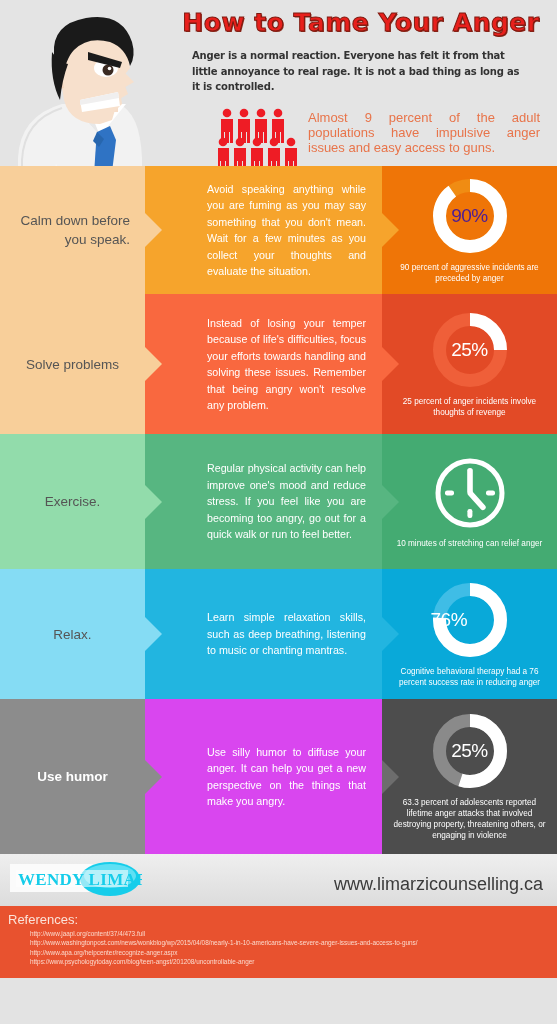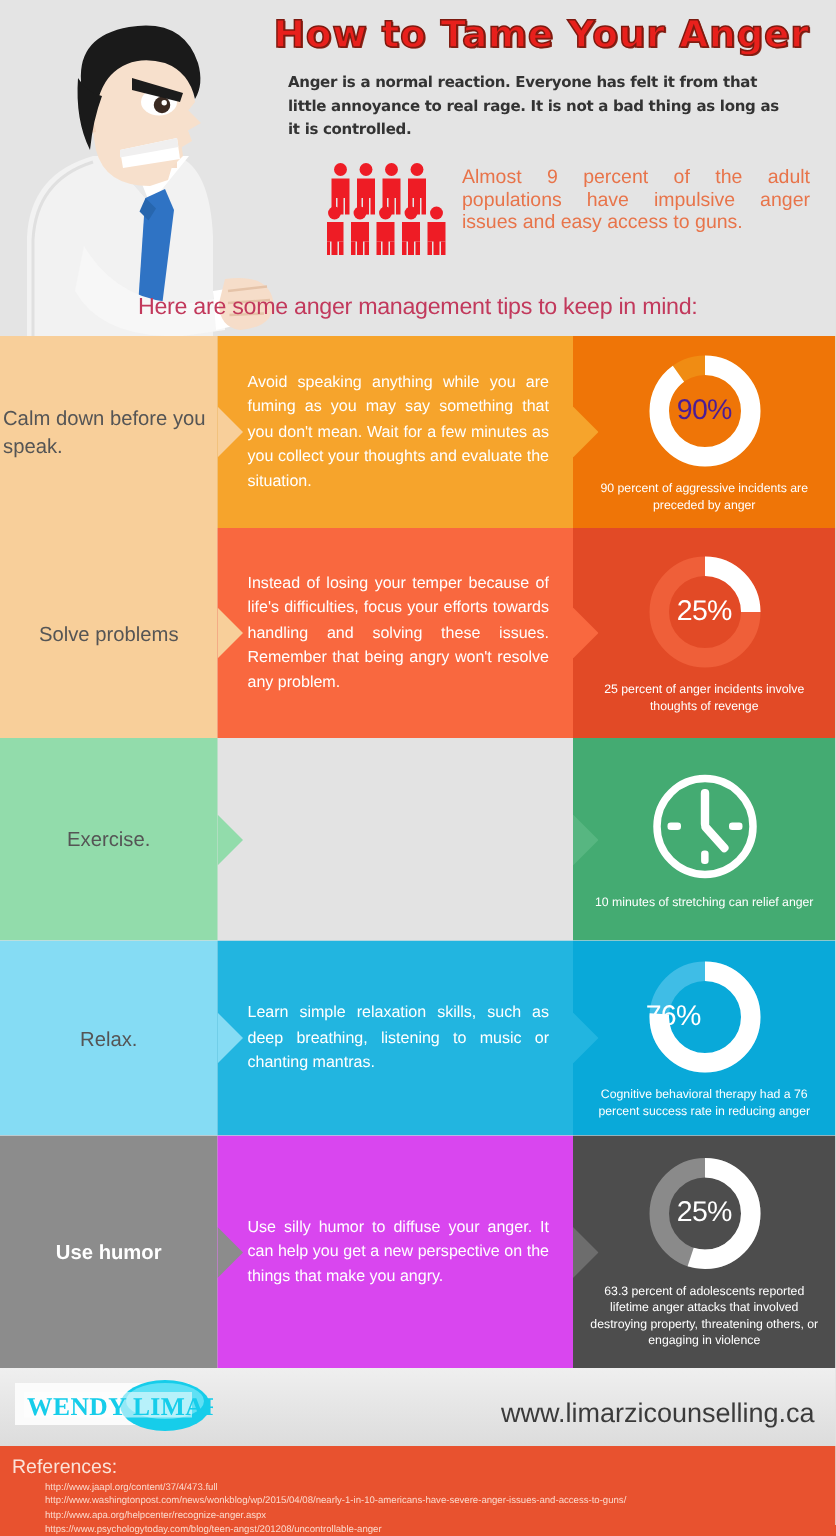--- a/index.html
+++ b/index.html
@@ -4,21 +4,21 @@
 <style>
   html,body{margin:0;padding:0;}
   body{
     width:557px;height:1024px;overflow:hidden;
     font-family:"Liberation Sans", sans-serif;
     background:#e3e3e3;
   }
   .page{position:relative;width:557px;height:1024px;background:#e3e3e3;}
 
   
-  .header{position:relative;width:557px;height:224px;background:#e4e4e4;overflow:hidden;}
+  .header{position:relative;width:557px;height:166px;background:#e4e4e4;overflow:hidden;}
 
   .man{position:absolute;left:0;top:8px;width:205px;height:228px;}
 
   .title{
     position:absolute;left:170px;top:8px;width:382px;
     text-align:center;
     font-family:"DejaVu Sans", sans-serif;
     font-weight:bold;font-size:25px;letter-spacing:0.5px;
     color:#e8201c;
     -webkit-text-stroke:1px #7c1a10;
@@ -39,30 +39,30 @@
   .tips-head{
     position:absolute;left:0;top:196px;width:557px;text-align:center;
     font-size:15.5px;color:#c2395c;letter-spacing:-0.2px;
   }
 
   
   .row{position:relative;width:557px;display:block;overflow:hidden;}
   .col-left{
     position:absolute;left:0;top:0;width:145px;height:100%;
     display:flex;align-items:center;justify-content:center;
-    text-align:left;box-sizing:border-box;padding:0 2px;
+    text-align:right;box-sizing:border-box;padding:0 15px;
   }
   .col-left span{font-size:13.5px;line-height:19px;color:#555;}
   .col-mid{
     position:absolute;left:145px;top:0;width:237px;height:100%;
     box-sizing:border-box;padding:0 16px 0 20px;
     display:flex;align-items:center;
   }
   .col-mid span{
-    font-size:10.7px;line-height:16.5px;color:#fff;text-align:justify;display:block;
+    font-size:10.7px;line-height:16.5px;color:#fff;text-align:justify;display:block;margin-left:42px;
   }
   .col-right{
     position:absolute;left:382px;top:0;width:175px;height:100%;
     display:flex;flex-direction:column;align-items:center;justify-content:center;
   }
   .caption{
     font-size:8.2px;line-height:11px;color:#fff;text-align:center;
     margin-top:7px;width:160px;
   }
   
@@ -249,20 +249,23 @@
 
     <svg class="chev b" viewBox="0 0 17 34">
       <path d="M0 0 L17 17 L0 34 Z" fill="#f9683f"></path>
     </svg>
   </div>
       <div class="row" style="height: 135px;">
     <div class="col-left" style="background:#92dcab">
       <span>Exercise.</span>
     </div>
 
+    <div class="col-mid" style="background:#57b681">
+      <span>Regular physical activity can help improve one's mood and reduce stress. If you feel like you are becoming too angry, go out for a quick walk or run to feel better.</span>
+    </div>
 
     <svg class="chev a" viewBox="0 0 17 34">
       <path d="M0 0 L17 17 L0 34 Z" fill="#92dcab"></path>
     </svg>
 
     <div class="col-right" style="background:#44ab72">
       <div style="position:relative;display:flex;align-items:center;justify-content:center;">
 
   <svg class="clock" viewBox="0 0 76 76">
     <circle cx="38" cy="38" r="32" fill="none" stroke="#ffffff" stroke-width="5"></circle>

